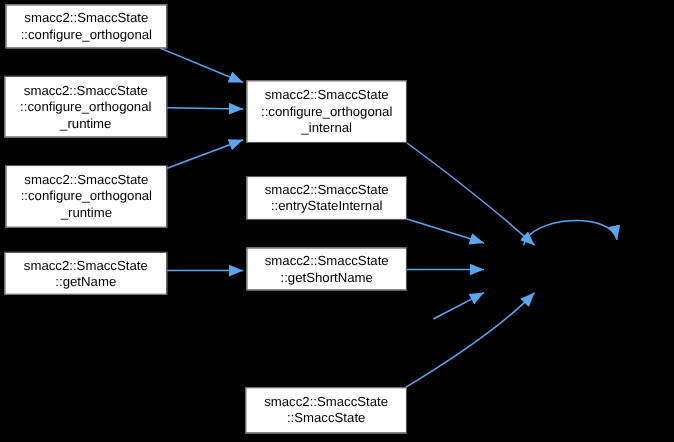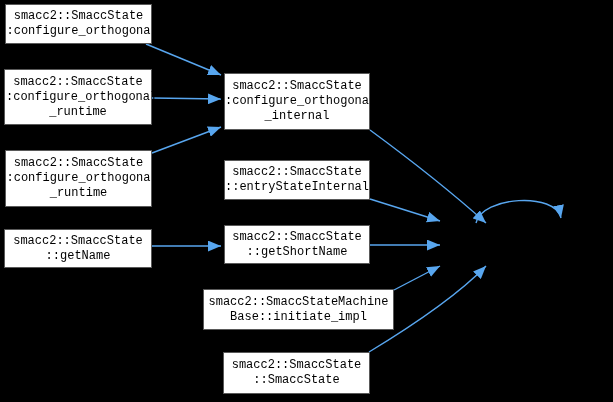--- a/index.html
+++ b/index.html
@@ -29,21 +29,20 @@
     border: 1.5px solid #595959;
     color: #000000;
     display: flex;
     align-items: center;
     justify-content: center;
     text-align: center;
     font-size: 12px;
     line-height: 15px;
     white-space: pre-line;
     cursor: pointer;
-    font-family: Liberation Mono, monospace;
   }
   .node.current {
     background: #9c9c9c;
     border: 2px solid #2d2d2d;
     cursor: default;
   }
   
   #n0 { left: 5px;   top: 4px;   width: 147px; height: 40px; }
   #n1 { left: 4px;   top: 69px;  width: 148px; height: 56px; }
   #n2 { left: 5px;   top: 150px; width: 147px; height: 57px; }
@@ -88,18 +87,16 @@
 _runtime</div>
   <div id="n3" class="node">smacc2::SmaccState
 ::getName</div>
   <div id="n4" class="node">smacc2::SmaccState
 ::configure_orthogonal
 _internal</div>
   <div id="n5" class="node">smacc2::SmaccState
 ::entryStateInternal</div>
   <div id="n6" class="node">smacc2::SmaccState
 ::getShortName</div>
-  <div id="n7" class="node">smacc2::SmaccStateMachine
-Base::initiate_impl</div>
   <div id="n8" class="node">smacc2::SmaccState
 ::SmaccState</div>
 
 </div>
 
 </body></html>

